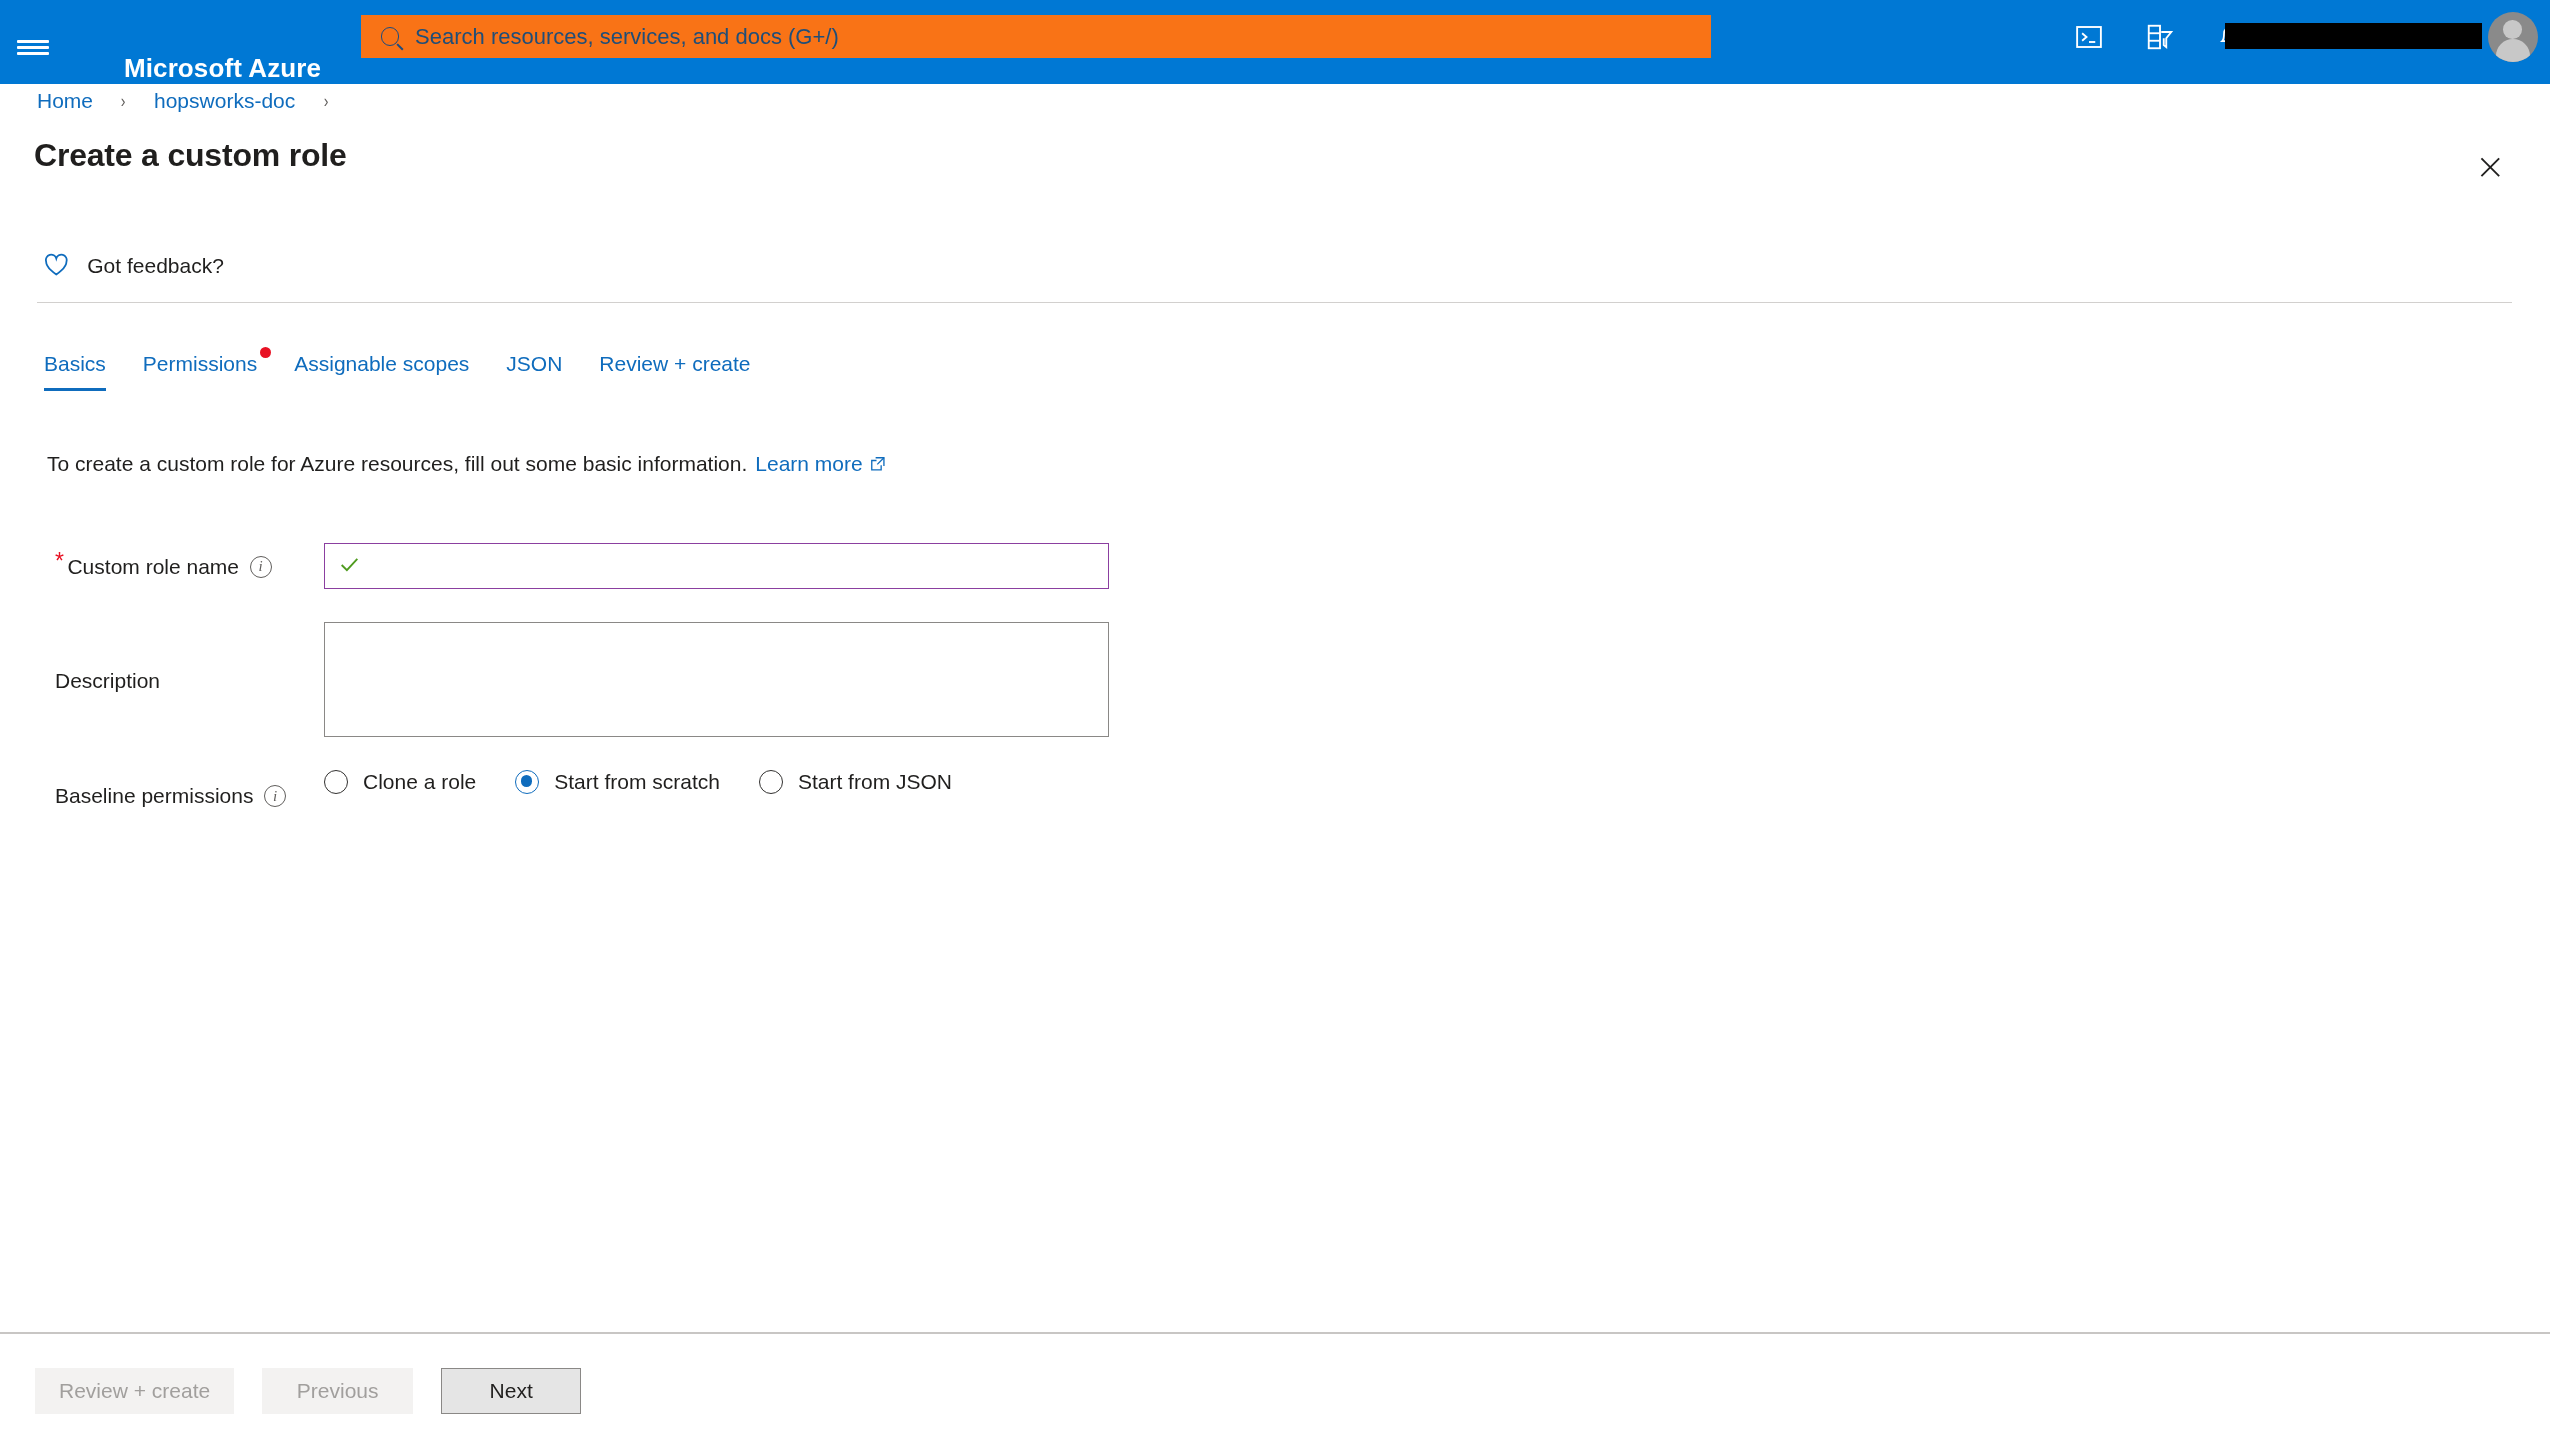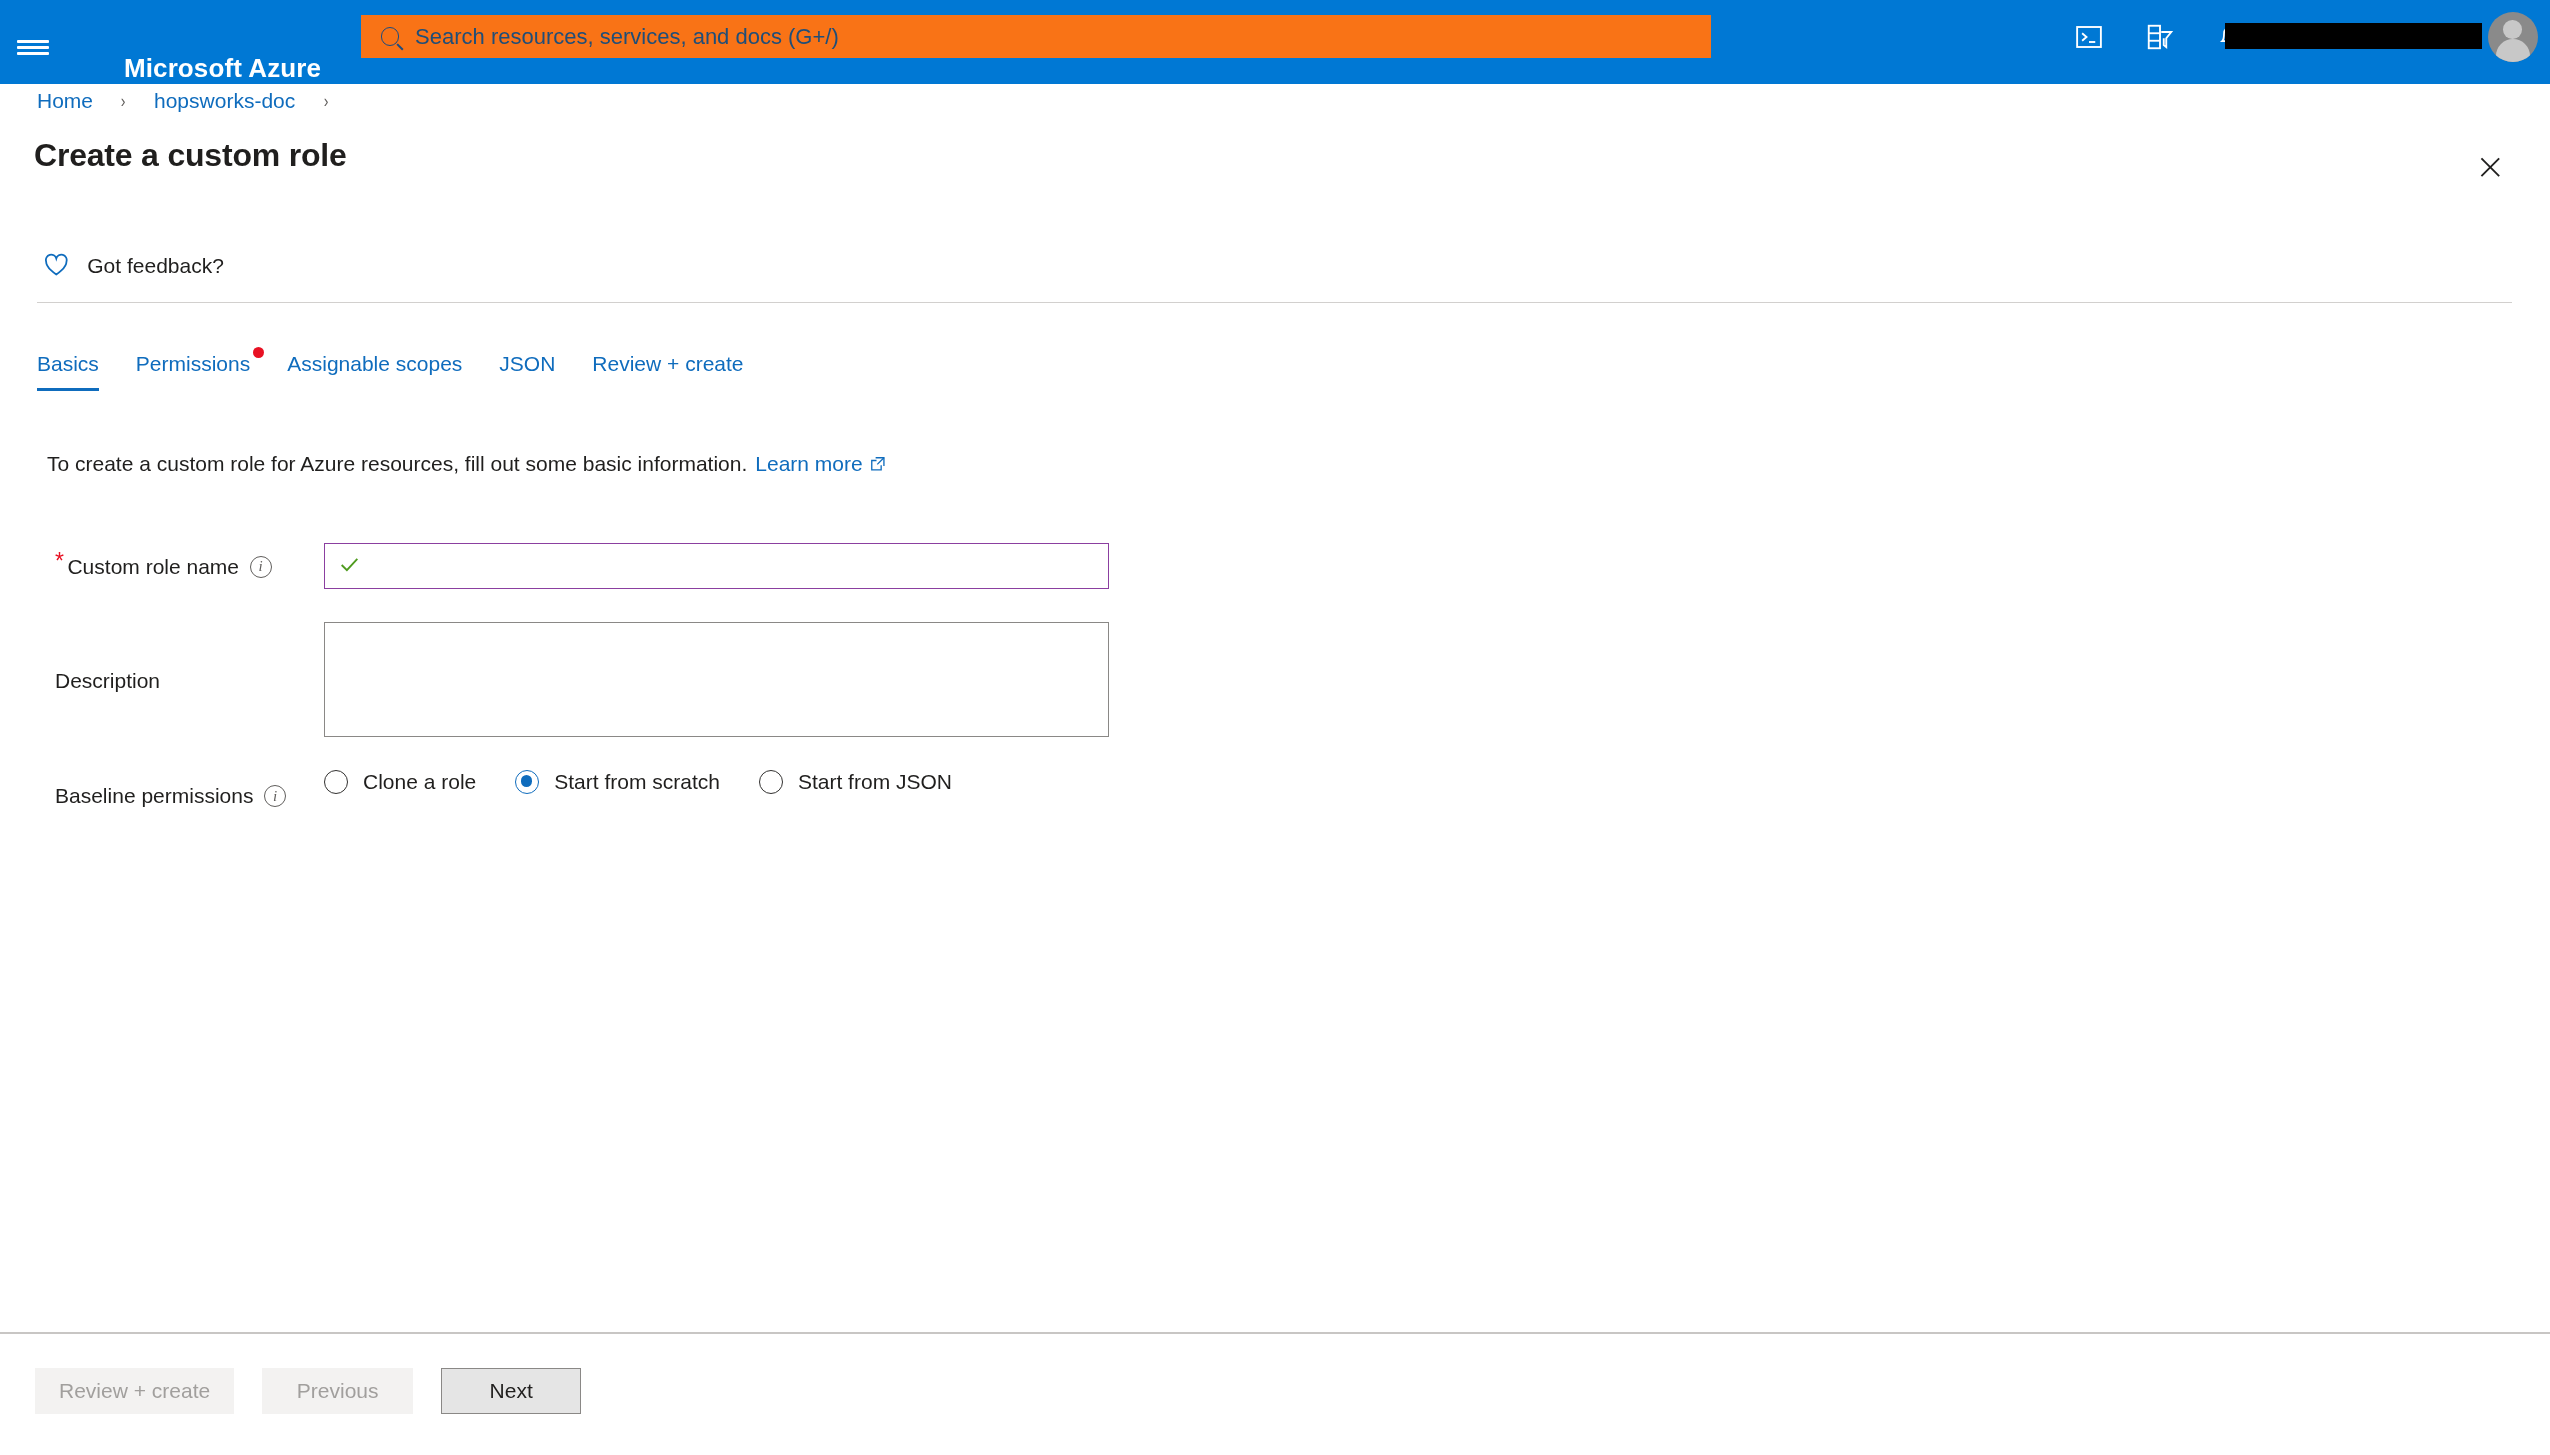--- a/index.html
+++ b/index.html
@@ -225,21 +225,21 @@
     left: 37px;
     width: 2475px;
     height: 0.9px;
     background: #d2d0ce;
   }
 
   
   .tabs {
     position: absolute;
     top: 352px;
-    left: 37px;
+    left: 44px;
     display: flex;
     align-items: flex-start;
   }
   .tab {
     position: relative;
     font-size: 21px;
     color: #0f6cbd;
     cursor: pointer;
     padding-bottom: 15px;
     margin-right: 37px;

